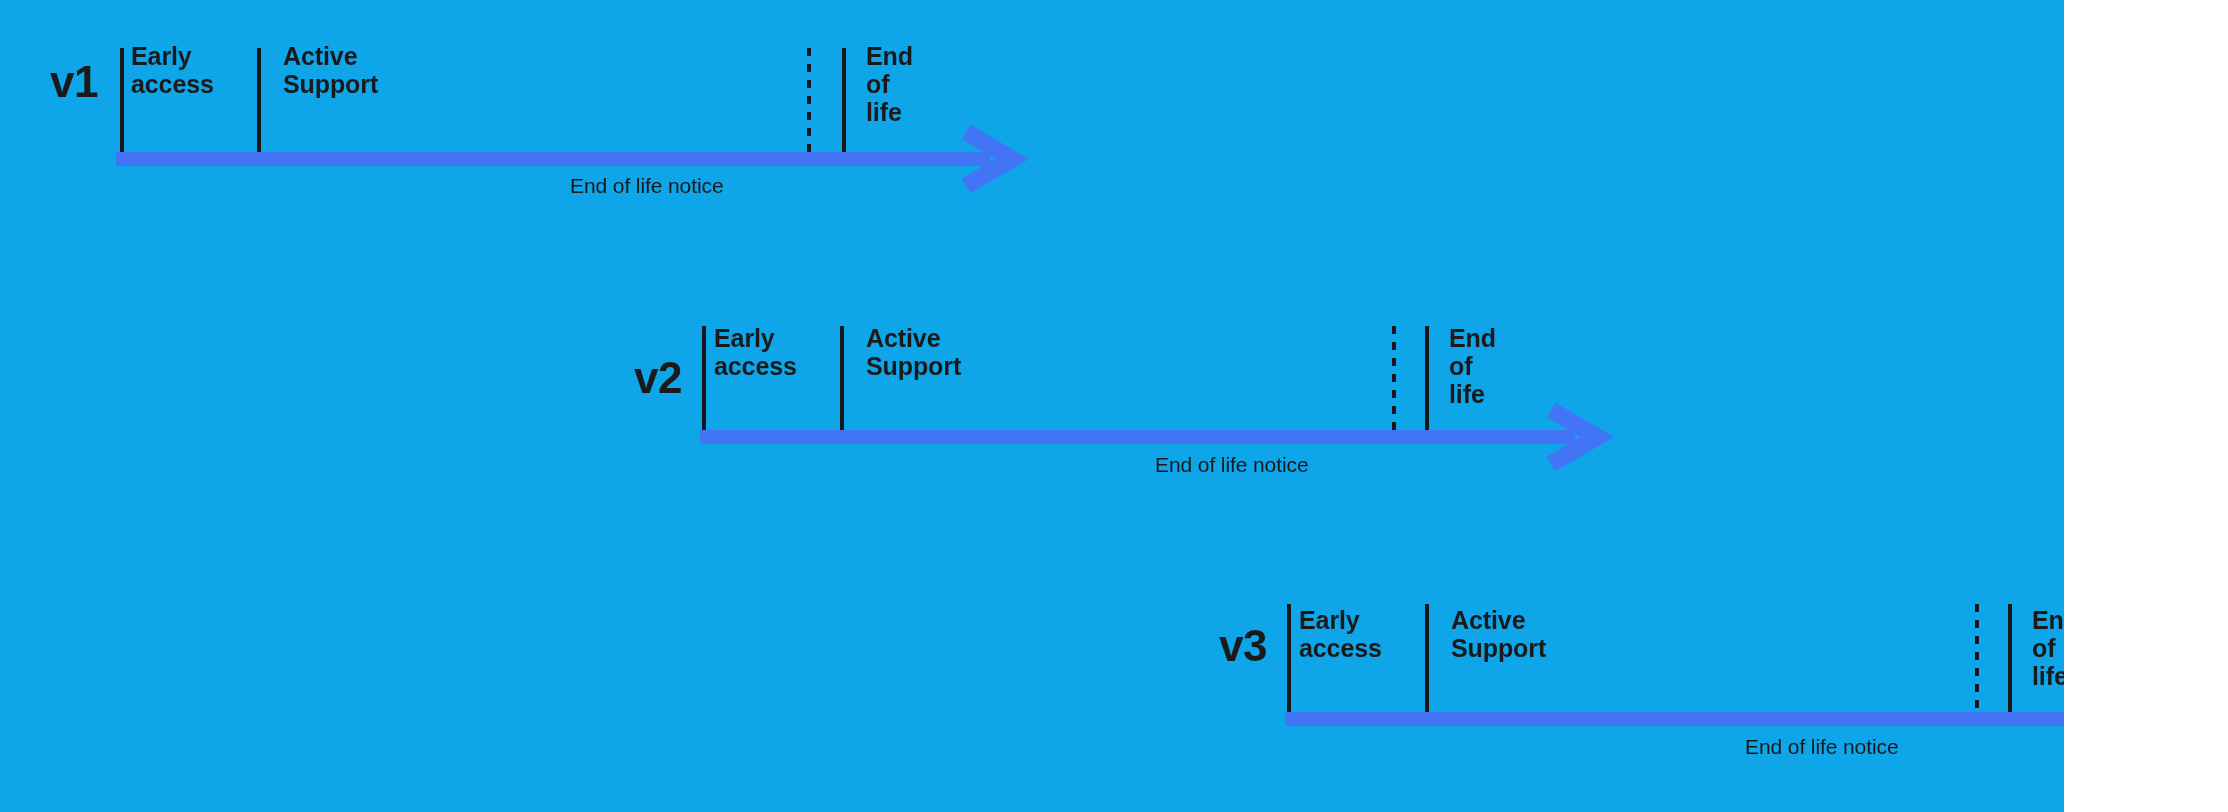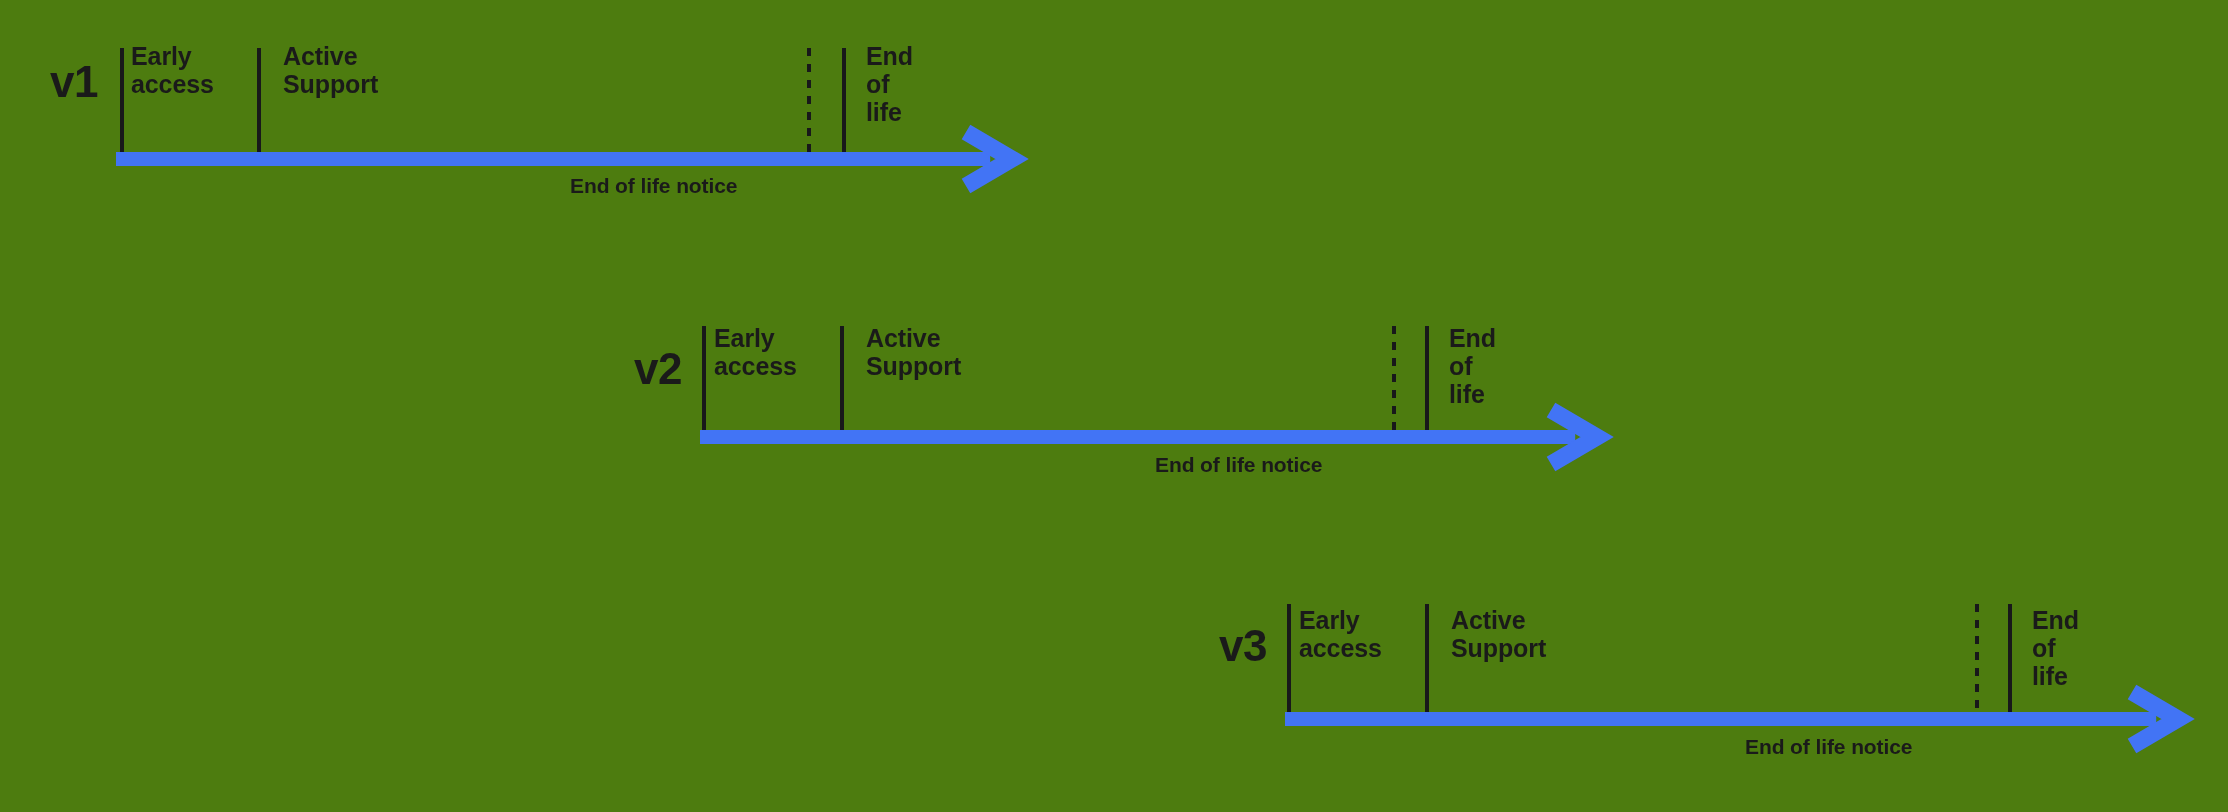--- a/index.html
+++ b/index.html
@@ -6,23 +6,23 @@
     margin: 0;
     padding: 0;
     background: #ffffff;
   }
   body {
     font-family: "Liberation Sans", sans-serif;
     -webkit-font-smoothing: antialiased;
   }
   #canvas {
     position: relative;
-    width: 2228px;
+    width: 2064px;
     height: 812px;
-    background: #4d7c0f;
+    background: #0ea5e9;
     overflow: hidden;
   }
 
   
   .row {
     position: absolute;
     left: 0;
     top: 0;
   }
 
@@ -66,21 +66,21 @@
     color: #1a1a1a;
     line-height: 1.12;
     white-space: pre-line;
     letter-spacing: -0.1px;
   }
 
   
   .notice-label {
     position: absolute;
     font-size: 21px;
-    font-weight: 700;
+    font-weight: 400;
     color: #1a1a1a;
     line-height: 1;
     white-space: nowrap;
     letter-spacing: -0.1px;
   }
 
   
   .timeline-arrow {
     position: absolute;
   }
@@ -105,21 +105,21 @@
       <div class="phase-label" style="left: 866px; top: 42px;">End of life</div>
       <div class="notice-label" style="left: 570px; top: 175px;">End of life notice</div>
       <div class="timeline-arrow" style="left: 116px; top: 128px; width: 896px; height: 62px;">
         <svg width="896" height="62" viewBox="0 0 896 62">
           <rect x="0" y="24" width="874.2" height="14" fill="#4274f5"></rect>
           <path d="M 850 4 L 896 31 L 850 58" fill="none" stroke="#4274f5" stroke-width="17" stroke-linecap="butt" stroke-linejoin="miter"></path>
         </svg>
       </div>
     </div>
     <div class="row">
-      <div class="version-label" style="left: 604px; top: 347px; width: 78px; text-align: right;">v2</div>
+      <div class="version-label" style="left: 604px; top: 356px; width: 78px; text-align: right;">v2</div>
       <div class="divider" style="left: 702px; top: 326px; height: 104px;"></div>
       <div class="divider" style="left: 840px; top: 326px; height: 104px;"></div>
       <div class="divider" style="left: 1425px; top: 326px; height: 104px;"></div>
       <div class="divider-dashed" style="left: 1392px; top: 326px; height: 104px;"></div>
       <div class="phase-label" style="left: 714px; top: 324px;">Early
 access</div>
       <div class="phase-label" style="left: 866px; top: 324px;">Active Support</div>
       <div class="phase-label" style="left: 1449px; top: 324px;">End of life</div>
       <div class="notice-label" style="left: 1155px; top: 454px;">End of life notice</div>
       <div class="timeline-arrow" style="left: 700px; top: 406px; width: 897px; height: 62px;">

